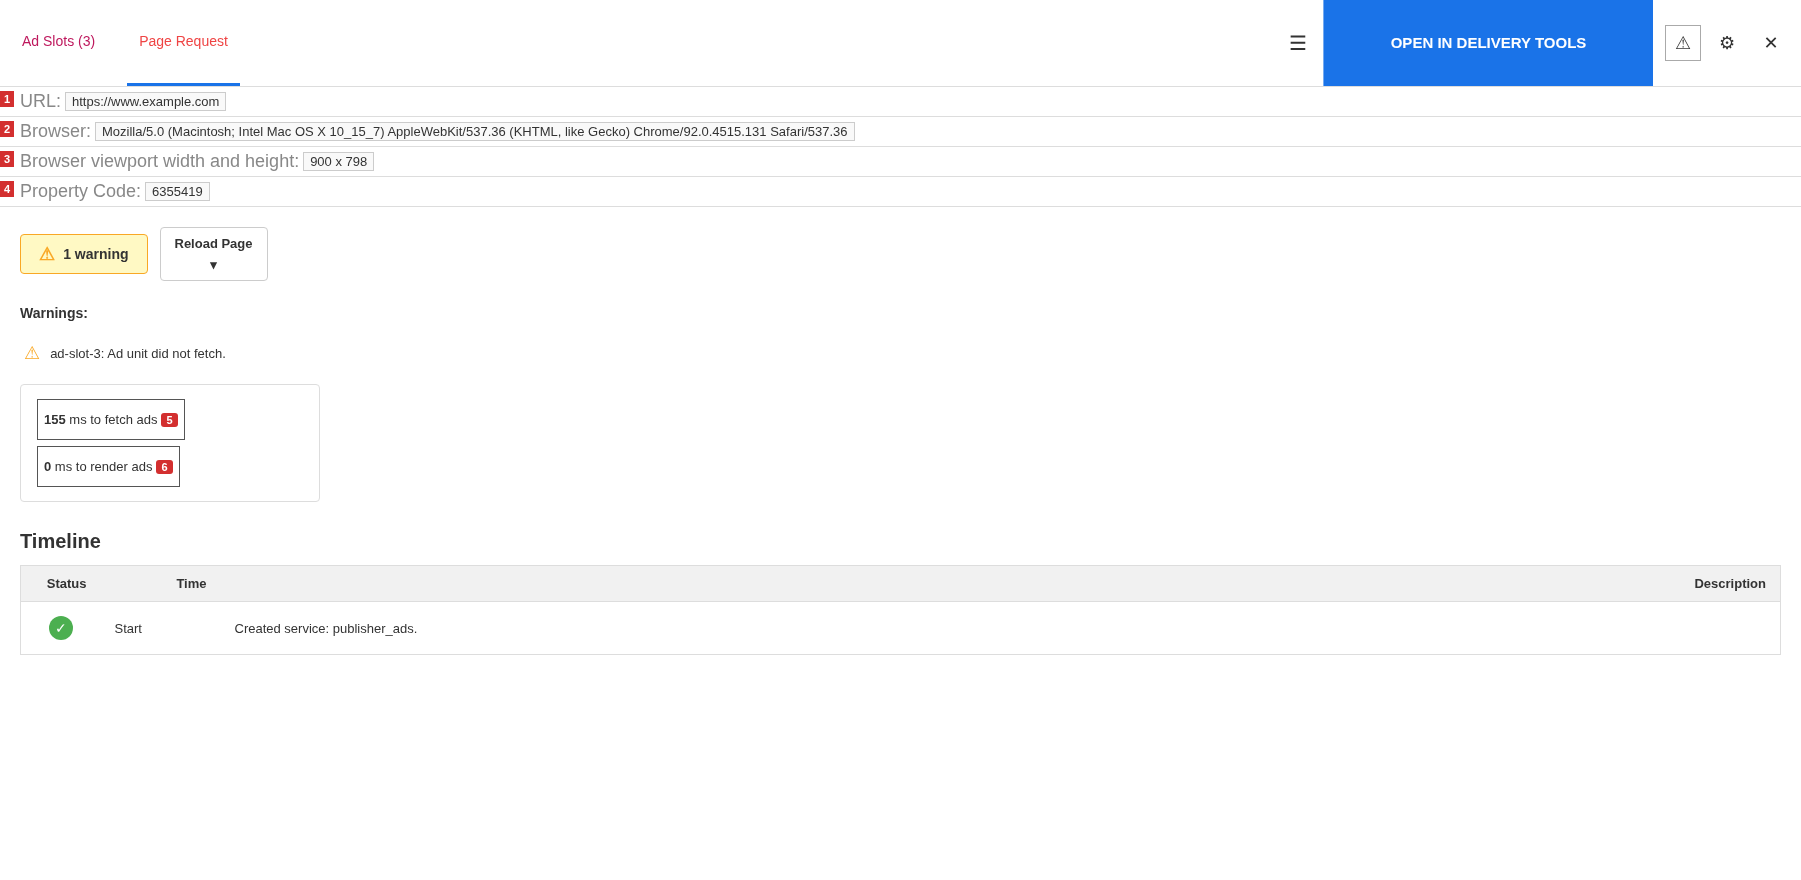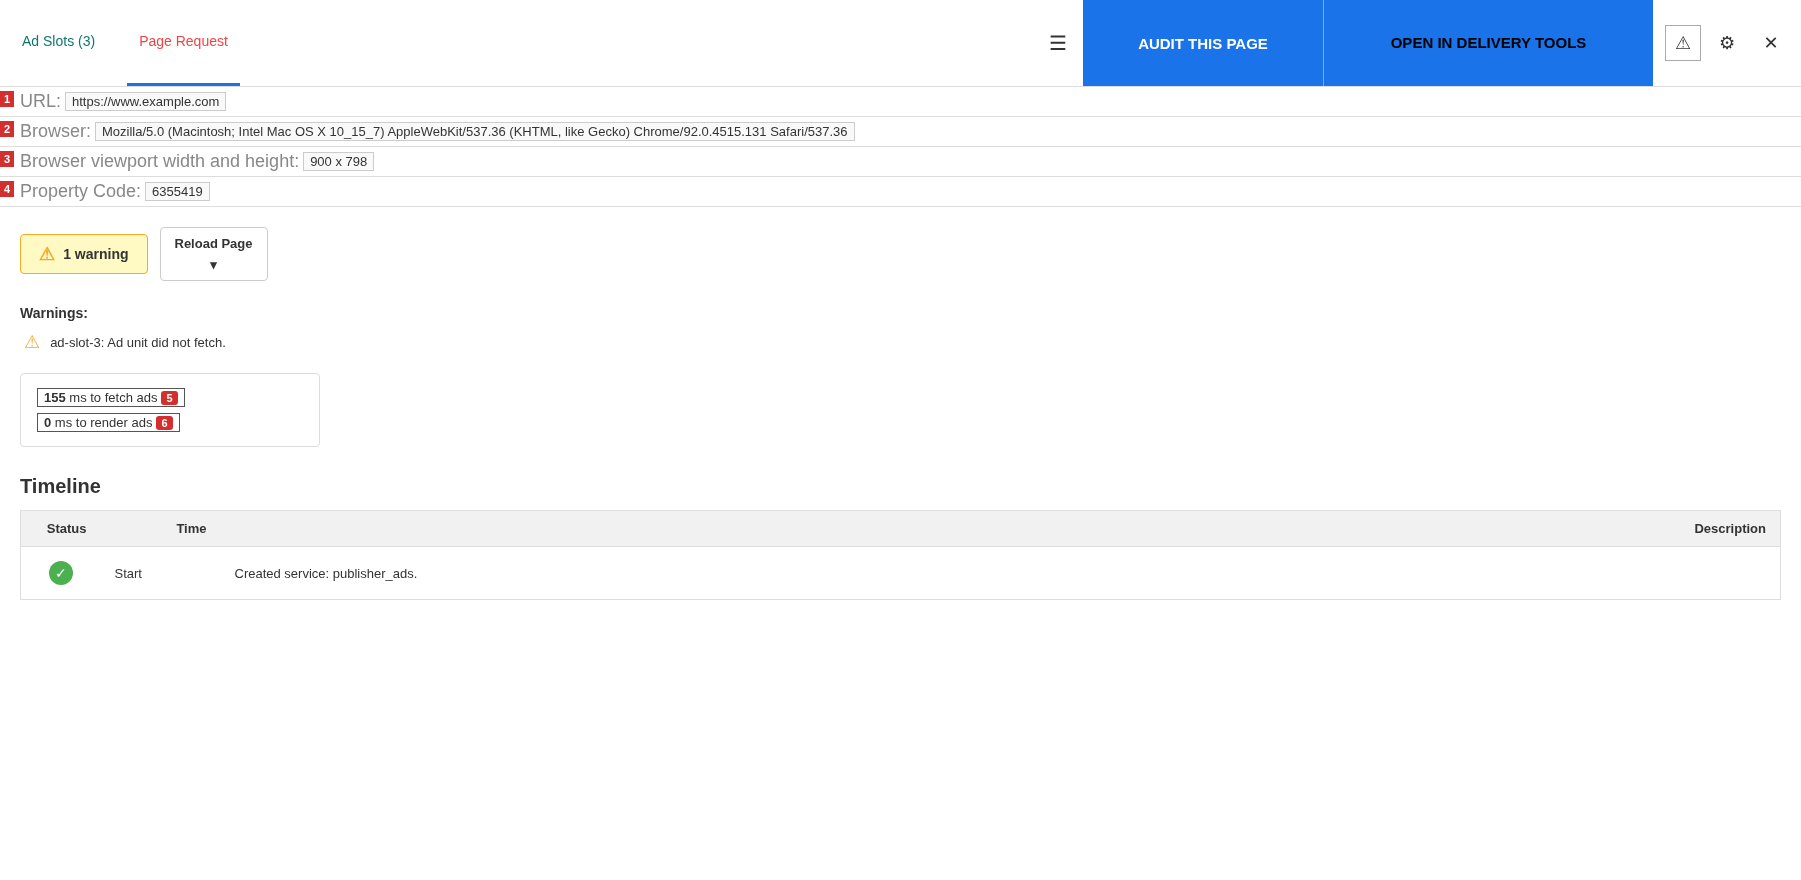--- a/index.html
+++ b/index.html
@@ -17,21 +17,21 @@
       display: flex;
       align-items: flex-end;
       padding: 0 10px;
       gap: 20px;
       flex: 1;
     }
     .tab {
       padding: 10px 12px;
       cursor: pointer;
       font-size: 14px;
-      color: #0f766e;
+      color: #be185d;
       border-bottom: 3px solid transparent;
       height: 87px;
       display: flex;
       align-items: center;
     }
     .tab.active {
       color: #ef4444;
       border-bottom: 3px solid #1a73e8;
     }
     .header-menu-icon {
@@ -49,21 +49,21 @@
       font-size: 15px;
       font-weight: bold;
       cursor: pointer;
       display: flex;
       align-items: center;
       justify-content: center;
       min-width: 240px;
     }
     .btn-delivery {
       background: #1a73e8;
-      color: #000000;
+      color: #ffffff;
       border: none;
       padding: 0 24px;
       font-size: 15px;
       font-weight: bold;
       cursor: pointer;
       display: flex;
       align-items: center;
       justify-content: center;
       min-width: 330px;
       text-align: center;
@@ -175,21 +175,21 @@
       flex-direction: column;
     }
 
     
     .warnings-section {
       margin-bottom: 20px;
     }
     .warnings-title {
       font-weight: bold;
       font-size: 14px;
-      margin-bottom: 10px;
+      margin-bottom: 21px;
     }
     .warning-item {
       display: flex;
       align-items: center;
       gap: 10px;
       font-size: 13px;
       margin-left: 4px;
     }
 
     
@@ -204,21 +204,21 @@
     .stat-row {
       display: flex;
       align-items: center;
       gap: 8px;
       margin-bottom: 6px;
       font-size: 13px;
     }
     .stat-row:last-child { margin-bottom: 0; }
     .stat-label {
       border: 1px solid #555;
-      padding: 1px 6px;
+      padding: 12px 6px;
       font-size: 13px;
     }
     .stat-num {
       font-weight: bold;
     }
     .stat-badge {
       background: #d32f2f;
       color: #fff;
       font-size: 11px;
       font-weight: bold;
@@ -269,21 +269,20 @@
   </style>
 </head>
 <body>
 
 <div class="header">
   <div class="tabs">
     <div class="tab">Ad Slots (3)</div>
     <div class="tab active">Page Request</div>
   </div>
   <div class="header-menu-icon">☰</div>
-  <button class="btn-audit">AUDIT THIS PAGE</button>
   <button class="btn-delivery">OPEN IN DELIVERY TOOLS</button>
   <div class="header-icons">
     <button class="header-icon-btn">
       <span>⚠</span>
     </button>
     <button class="header-icon-btn no-border">
       <span>⚙</span>
     </button>
     <button class="header-icon-btn no-border">
       <span>✕</span>

